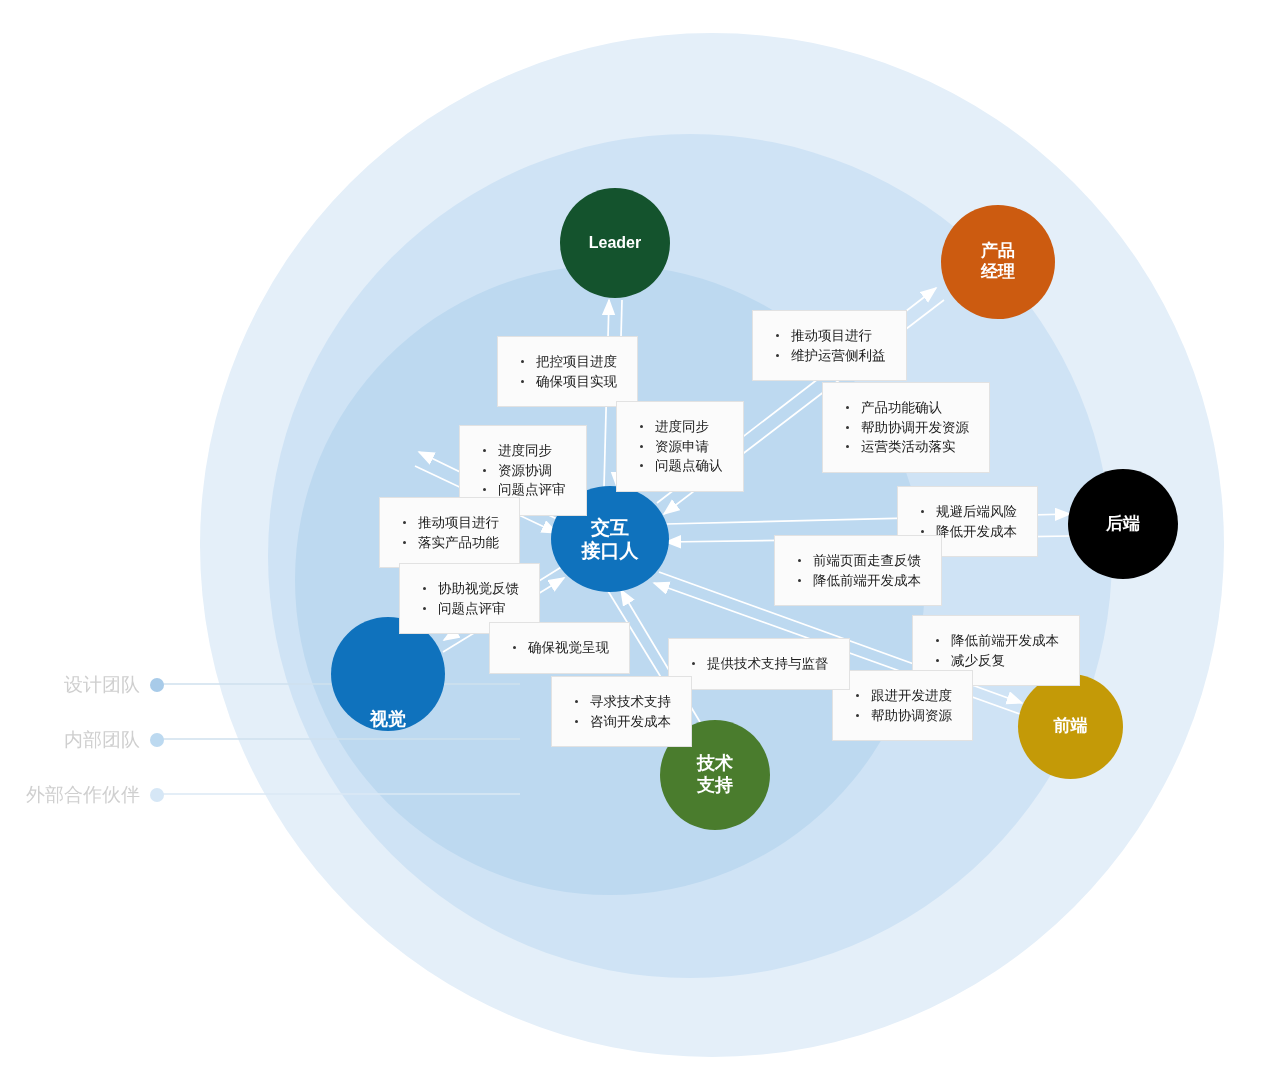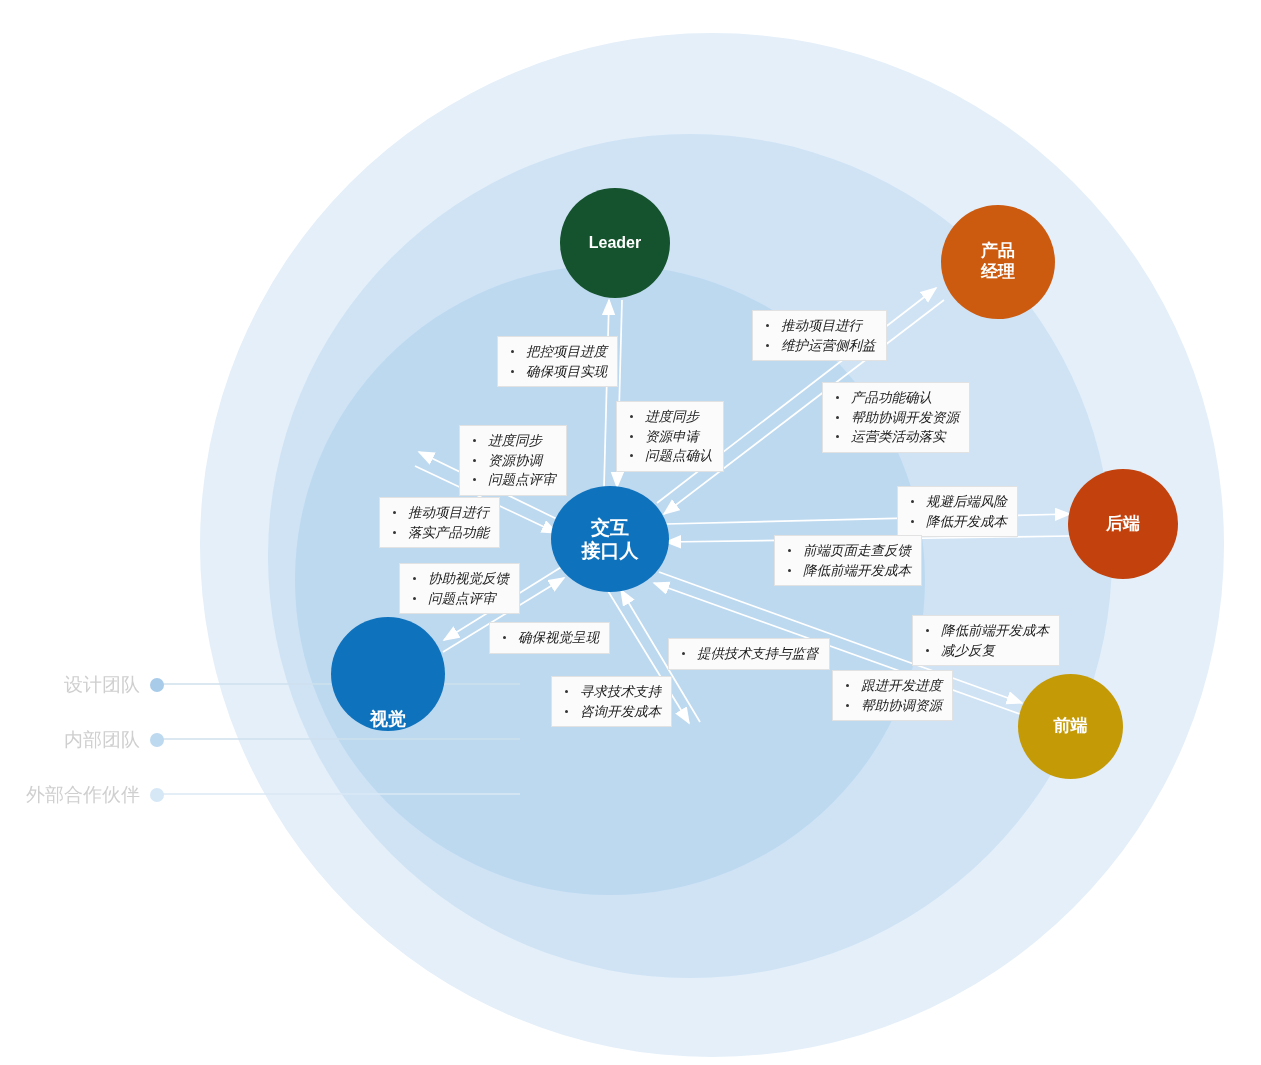--- a/index.html
+++ b/index.html
@@ -20,21 +20,21 @@
 
   .callout{
     position:absolute;background:#fbfbfb;
     border:1px solid #e2e2e2;
     box-shadow:0 0 0 0 rgba(0,0,0,0);
     padding:5px 10px 5px 6px;
     box-sizing:border-box;
     font-size:13.5px;color:#1b1b1b;line-height:1.45;
     white-space:nowrap;
   }
-  .callout ul{margin:0;padding:0;list-style:none;font-style:italic;}
+  .callout ul{margin:10px;padding:0;list-style:none;}
   .callout li{position:relative;padding-left:22px;}
   .callout li:before{
     content:"";position:absolute;left:7px;top:8px;
     width:3px;height:3px;border-radius:50%;background:#333;
   }
   .legend-row{
     position:absolute;display:flex;align-items:center;
   }
   .legend-label{
     color:#cfcfcf;font-size:19px;white-space:nowrap;
@@ -103,29 +103,35 @@
     </div>
   </div>
 
 
   <div class="node" style="left:331px;top:617px;width:114px;height:114px;background:#0f72bd;font-size:18px;align-items:flex-end;">
     <div>
       <span>视觉</span>
     </div>
   </div>
 
+  <div class="node" style="left:660px;top:720px;width:110px;height:110px;background:#4a7c2d;font-size:18px;">
+    <div>
+      <span>技术</span>
+      <span>支持</span>
+    </div>
+  </div>
 
   <div class="node" style="left:941px;top:205px;width:114px;height:114px;background:#cc5b10;font-size:17px;">
     <div>
       <span>产品</span>
       <span>经理</span>
     </div>
   </div>
 
-  <div class="node" style="left:1068px;top:469px;width:110px;height:110px;background:#c2410c;font-size:17px;">
+  <div class="node" style="left:1068px;top:469px;width:110px;height:110px;background:#000000;font-size:17px;">
     <div>
       <span>后端</span>
     </div>
   </div>
 
   <div class="node" style="left:1018px;top:674px;width:105px;height:105px;background:#c49a07;font-size:17px;">
     <div>
       <span>前端</span>
     </div>
   </div>

